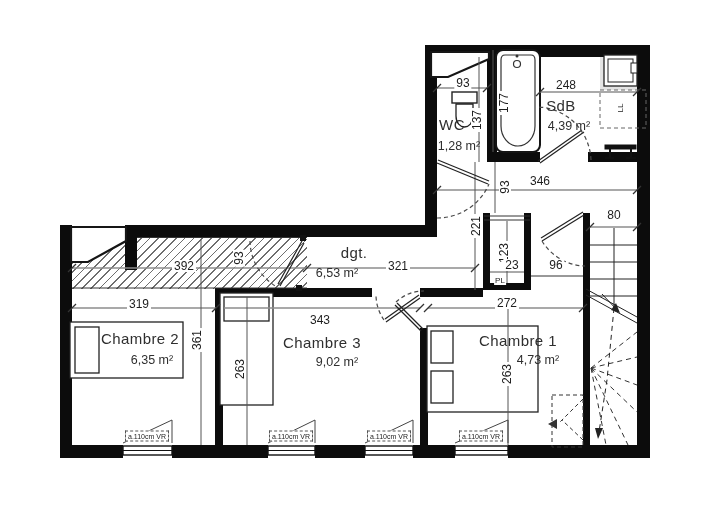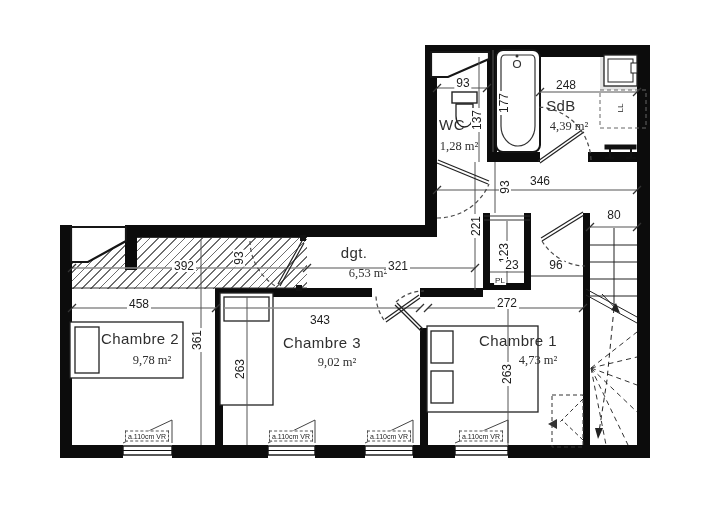--- a/index.html
+++ b/index.html
@@ -6,21 +6,21 @@
   .plan{position:relative;width:701px;height:517px;background:#fff;overflow:hidden;
         font-family:"Liberation Sans", sans-serif;color:#222;}
   .wall{position:absolute;background:#0c0c0c;}
   .hatch{position:absolute;left:72px;top:237px;width:235px;height:51px;
          background:repeating-linear-gradient(135deg,#ffffff 0 5px,#6e6e6e 5px 6.2px);
          border-top:1px solid #333;}
   .counter{position:absolute;left:600px;top:52px;width:44px;height:38px;background:#e3e3e3;}
   svg.ov{position:absolute;left:0;top:0;}
   .lbl{position:absolute;transform:translate(-50%,-50%);line-height:1;white-space:nowrap;}
   .room{font-size:15px;color:#2f2f2f;letter-spacing:.4px;}
-  .area{font-size:12.5px;color:#2f2f2f;font-family:Liberation Serif, serif;}
+  .area{font-size:12.5px;color:#2f2f2f;}
   .dim{font-size:12px;color:#1d1d1d;background:#fff;padding:0 2px;}
   .rot{transform:translate(-50%,-50%) rotate(-90deg);}
   .tiny{font-size:8px;color:#222;background:#fff;padding:0 1px;}
   .wlabel{font-size:7px;color:#222;background:#fff;border:1px dashed #555;padding:1px 2px;letter-spacing:0;}
 </style>
 </head>
 <body>
 
 <div class="plan">
 
@@ -215,43 +215,43 @@
       <line x1="583" y1="440" x2="562" y2="420"></line>
       <polygon points="548,424 557,419 557,429" fill="#333" stroke="none"></polygon>
     </g>
   </svg>
 
   <div class="lbl room" style="left:452px;top:124px">WC</div>
   <div class="lbl area" style="left:459px;top:146px">1,28 m²</div>
   <div class="lbl room" style="left:561px;top:105px">SdB</div>
   <div class="lbl area" style="left:569px;top:126px">4,39 m²</div>
   <div class="lbl room" style="left:354px;top:252px">dgt.</div>
-  <div class="lbl area" style="left:368px;top:273px">6,53 m²</div>
+  <div class="lbl area" style="left:337px;top:273px">6,53 m²</div>
   <div class="lbl room" style="left:140px;top:338px">Chambre 2</div>
-  <div class="lbl area" style="left:152px;top:360px">9,78 m²</div>
+  <div class="lbl area" style="left:152px;top:360px">6,35 m²</div>
   <div class="lbl room" style="left:322px;top:342px">Chambre 3</div>
   <div class="lbl area" style="left:337px;top:362px">9,02 m²</div>
   <div class="lbl room" style="left:518px;top:340px">Chambre 1</div>
   <div class="lbl area" style="left:538px;top:360px">4,73 m²</div>
 
   <div class="lbl dim" style="left:463px;top:83px">93</div>
   <div class="lbl dim rot" style="left:477px;top:120px">137</div>
   <div class="lbl dim rot" style="left:504px;top:103px">177</div>
   <div class="lbl dim" style="left:566px;top:85px">248</div>
   <div class="lbl dim" style="left:540px;top:181px">346</div>
   <div class="lbl dim rot" style="left:505px;top:187px">93</div>
   <div class="lbl dim" style="left:614px;top:215px">80</div>
   <div class="lbl dim" style="left:556px;top:265px">96</div>
   <div class="lbl dim rot" style="left:476px;top:226px">221</div>
   <div class="lbl dim rot" style="left:504px;top:253px">123</div>
   <div class="lbl dim" style="left:512px;top:265px">23</div>
   <div class="lbl dim" style="left:184px;top:266px">392</div>
   <div class="lbl dim rot" style="left:239px;top:258px">93</div>
   <div class="lbl dim" style="left:398px;top:266px">321</div>
-  <div class="lbl dim" style="left:139px;top:304px">458</div>
+  <div class="lbl dim" style="left:139px;top:304px">319</div>
   <div class="lbl dim" style="left:320px;top:320px">343</div>
   <div class="lbl dim" style="left:507px;top:303px">272</div>
   <div class="lbl dim rot" style="left:197px;top:340px">361</div>
   <div class="lbl dim rot" style="left:240px;top:369px">263</div>
   <div class="lbl dim rot" style="left:507px;top:374px">263</div>
 
   <div class="lbl tiny" style="left:500px;top:281px">PL</div>
   <div class="lbl tiny rot" style="left:621px;top:108px">LL</div>
 
   <div class="lbl wlabel" style="left:147px;top:436px">a.110cm VR</div>

